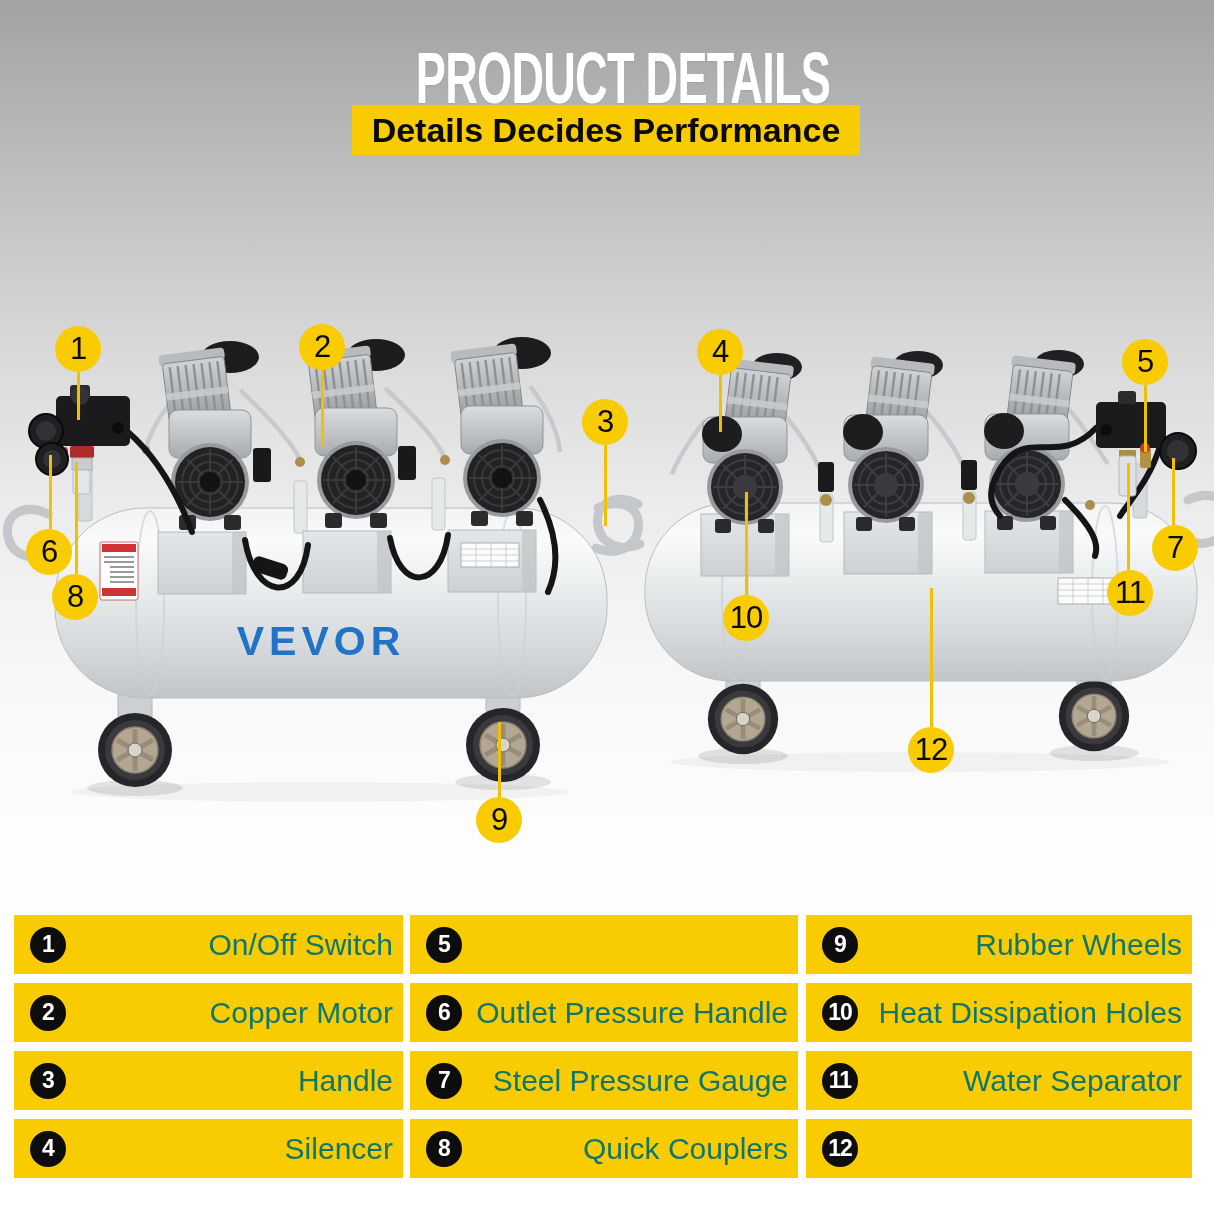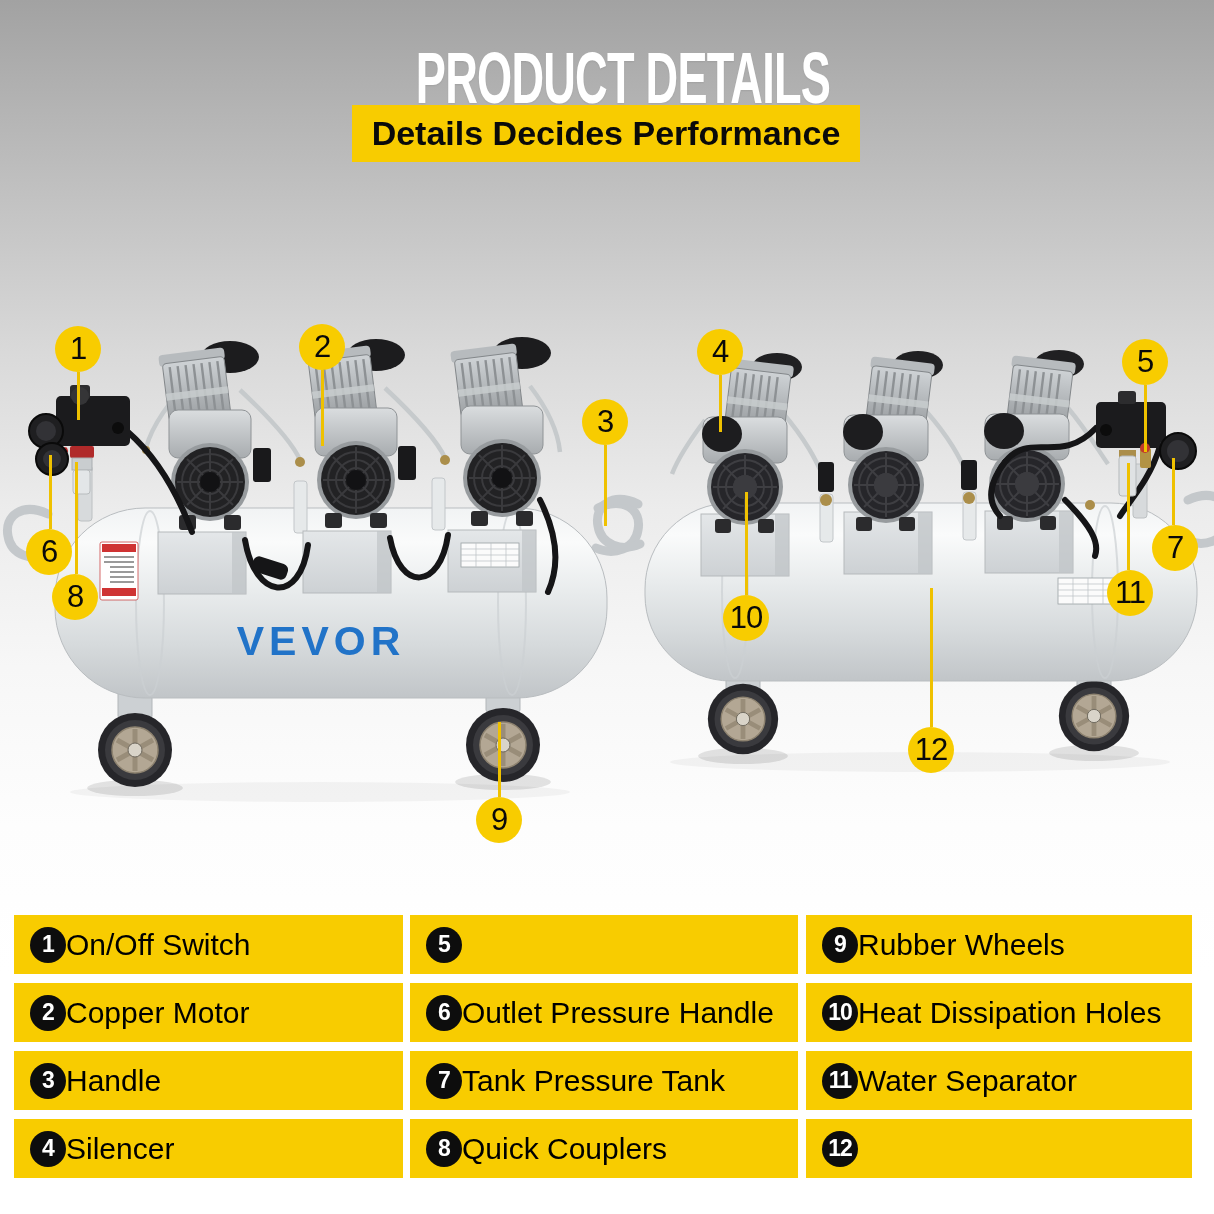--- a/index.html
+++ b/index.html
@@ -20,21 +20,21 @@
     position:absolute;top:26px;left:0;width:100%;height:72px;margin:16px;
     display:flex;align-items:center;justify-content:center;
   }
   .title span{
     display:inline-block;color:var(--title);font-weight:700;font-size:61px;
     letter-spacing:-1px;white-space:nowrap;
     transform:scale(0.74,1.18);
     text-shadow:0 1px 2px rgba(0,0,0,0.08);
   }
   .banner{
-    position:absolute;left:352px;top:105px;width:508px;height:57px;
+    position:absolute;left:352px;top:105px;width:508px;height:50px;
     background:var(--yellow);display:flex;align-items:center;justify-content:center;
   }
   .banner span{color:var(--ink);font-weight:700;font-size:34px;letter-spacing:0;white-space:nowrap;}
   .art{position:absolute;left:0;top:0;}
   .layer{position:absolute;left:0;top:0;width:100%;height:100%;pointer-events:none;}
   .leader{position:absolute;width:3px;background:var(--leader);}
   .bubble{
     position:absolute;width:46px;height:46px;border-radius:50%;
     background:var(--yellow);color:var(--ink);
     display:flex;align-items:center;justify-content:center;
@@ -46,21 +46,21 @@
   .legend-col:nth-child(3){left:806px;width:386px;}
   .legend-row{
     height:59px;background:var(--yellow);
     display:flex;align-items:center;padding:0 10px 0 16px;box-sizing:border-box;
   }
   .badge{
     flex:0 0 36px;width:36px;height:36px;border-radius:50%;background:var(--badge);
     color:#fff;display:flex;align-items:center;justify-content:center;
     font-size:23px;font-weight:700;letter-spacing:-1px;
   }
-  .lab{flex:1;text-align:left;color:#000000;font-size:30px;font-weight:400;white-space:nowrap;}
+  .lab{flex:1;text-align:right;color:#0f766e;font-size:30px;font-weight:400;white-space:nowrap;}
 </style>
 </head>
 <body>
 
 <div class="stage">
 
   <h1 class="title">
       <span>PRODUCT DETAILS</span>
     </h1>
 
@@ -368,21 +368,21 @@
       <div class="legend-col">
         <div class="legend-row">
           <span class="badge">5</span>
         </div>
         <div class="legend-row">
           <span class="badge">6</span>
           <span class="lab">Outlet Pressure Handle</span>
         </div>
         <div class="legend-row">
           <span class="badge">7</span>
-          <span class="lab">Tank Pressure Tank</span>
+          <span class="lab">Steel Pressure Gauge</span>
         </div>
         <div class="legend-row">
           <span class="badge">8</span>
           <span class="lab">Quick Couplers</span>
         </div>
       </div>
       <div class="legend-col">
         <div class="legend-row">
           <span class="badge">9</span>
           <span class="lab">Rubber Wheels</span>

